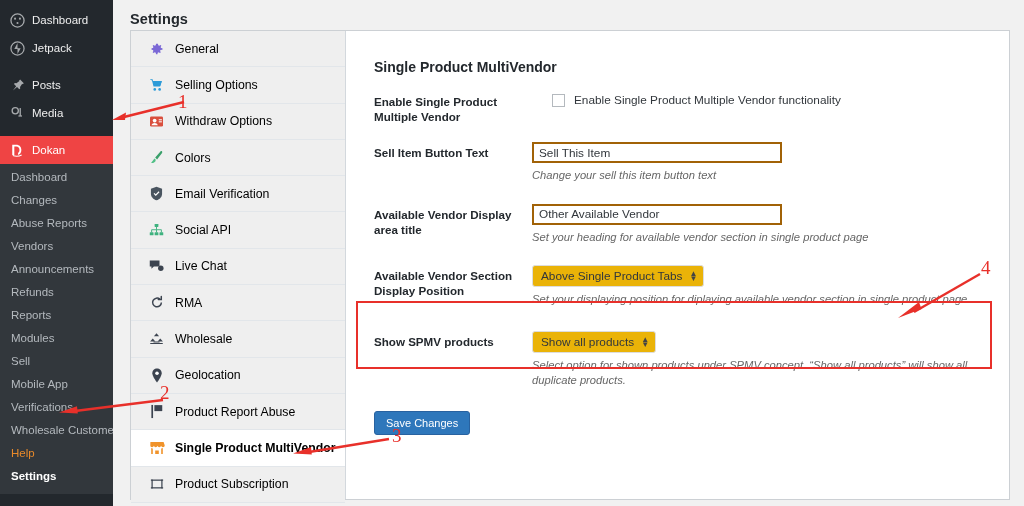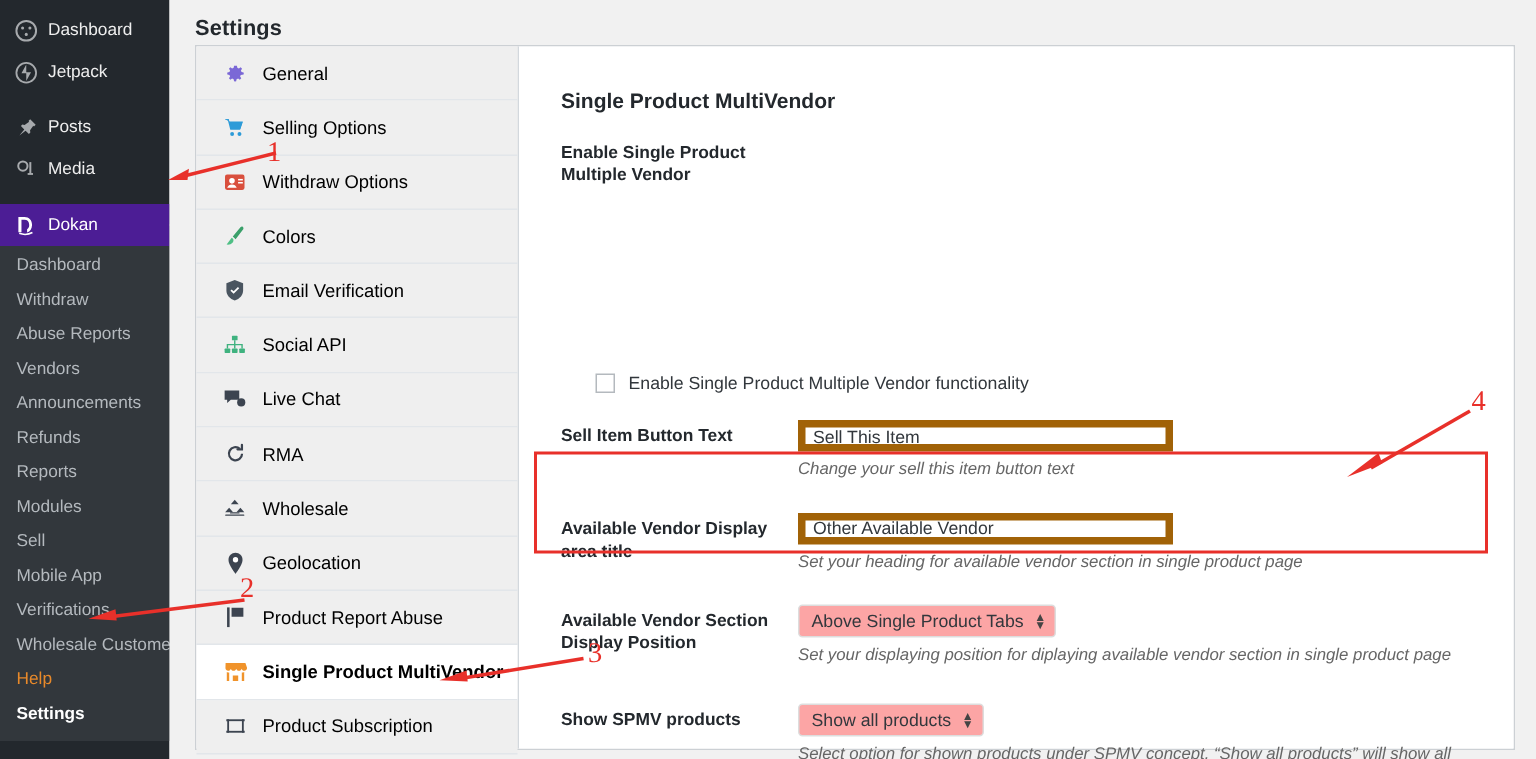--- a/index.html
+++ b/index.html
@@ -25,21 +25,21 @@
     color: #eee; white-space: nowrap;
   }
   .wp-item.sep { margin-top: 9px; }
   .wp-item .ico {
     width: 18px; height: 18px; margin-right: 6px;
     display: flex; align-items: center; justify-content: center;
     color: #a7aaad; flex: 0 0 18px;
   }
   .wp-item .ico svg { display: block; }
   .wp-item.current {
-    background: #4c1d95; color: #fff; font-weight: normal;
+    background: #ef4444; color: #fff; font-weight: normal;
     position: relative;
   }
   .wp-item.current .ico { color: #fff; }
   .wp-item.current:after {
     content: ""; position: absolute; right: -8px; top: 50%;
     margin-top: -8px; border: 8px solid transparent;
     border-right-color: #f1f1f1; border-left: 0;
   }
   .wp-sub {
     background: #32373c;
@@ -106,34 +106,34 @@
     font-size: 11.6px; font-weight: bold; color: #23282d;
     line-height: 15px; padding-top: 3px;
   }
   .field-ctl { flex: 1 1 auto; padding-left: 3px; }
   .desc {
     font-size: 11.2px; font-style: italic; color: #666;
     line-height: 15.5px; margin-top: 5px; max-width: 560px;
   }
   input.txt {
     width: 250px; height: 21px;
-    border: 5px solid #a16207; background: #fff;
+    border: 2px solid #a16207; background: #fff;
     font-family: "Liberation Sans", sans-serif;
     font-size: 11.8px; color: #32373c;
     padding: 1px 5px;
   }
   .cbx-line { display: flex; align-items: center; padding-top: 2px; margin-left: 20px; }
   .cbx {
     width: 13px; height: 13px; border: 1px solid #b4b9be;
     background: #fff; margin-right: 9px; flex: 0 0 13px;
   }
   .cbx-label { font-size: 11.8px; color: #32373c; }
   .sel {
     display: inline-flex; align-items: center;
-    height: 22px; border: 1px solid #ddd; background: #fca5a5;
+    height: 22px; border: 1px solid #ddd; background: #eab308;
     border-radius: 3px; padding: 0 6px 0 8px;
     font-size: 11.8px; color: #32373c;
   }
   .sel .arrows {
     margin-left: 7px; display: flex; flex-direction: column;
     line-height: 5px; font-size: 8px; color: #444;
   }
   .btn-save {
     margin: 18px 0 0 28px;
     display: inline-block;
@@ -210,21 +210,21 @@
           <svg width="15" height="15" viewBox="0 0 16 16" fill="currentColor">
             <path d="M2.4 1.8h4.3c3.3 0 5.4 2.3 5.4 5.6 0 2.6-1.3 4.6-3.5 5.4v-2.3c1-.6 1.5-1.7 1.5-3.1 0-2.2-1.3-3.6-3.4-3.6H4.6v8.9H2.4z"></path>
             <path d="M3 13.4c2.8 1 6.6.9 9.4-.6" fill="none" stroke="currentColor" stroke-width="1.1"></path>
           </svg>
         </span>
       <span>Dokan</span>
     </div>
 
     <div class="wp-sub">
       <a class="wp-sub-item">Dashboard</a>
-      <a class="wp-sub-item">Withdraw</a>
+      <a class="wp-sub-item">Changes</a>
       <a class="wp-sub-item">Abuse Reports</a>
       <a class="wp-sub-item">Vendors</a>
       <a class="wp-sub-item">Announcements</a>
       <a class="wp-sub-item">Refunds</a>
       <a class="wp-sub-item">Reports</a>
       <a class="wp-sub-item">Modules</a>
       <a class="wp-sub-item">Sell</a>
       <a class="wp-sub-item">Mobile App</a>
       <a class="wp-sub-item">Verifications</a>
       <a class="wp-sub-item">Wholesale Customer</a>
@@ -390,21 +390,21 @@
               </svg>
             </span>
           <span>Product Subscription</span>
         </div>
       </div>
 
       <div class="panel-col">
 
         <div class="panel-title">Single Product MultiVendor</div>
 
-        <div class="field-row" style="margin-bottom:18px;flex-direction:column;">
+        <div class="field-row" style="margin-bottom:18px;">
           <div class="field-label">Enable Single Product Multiple Vendor</div>
           <div class="field-ctl">
             <div class="cbx-line">
               <span class="cbx"></span>
               <span class="cbx-label">Enable Single Product Multiple Vendor functionality</span>
             </div>
           </div>
         </div>
 
         <div class="field-row" style="margin-bottom:20px;">

